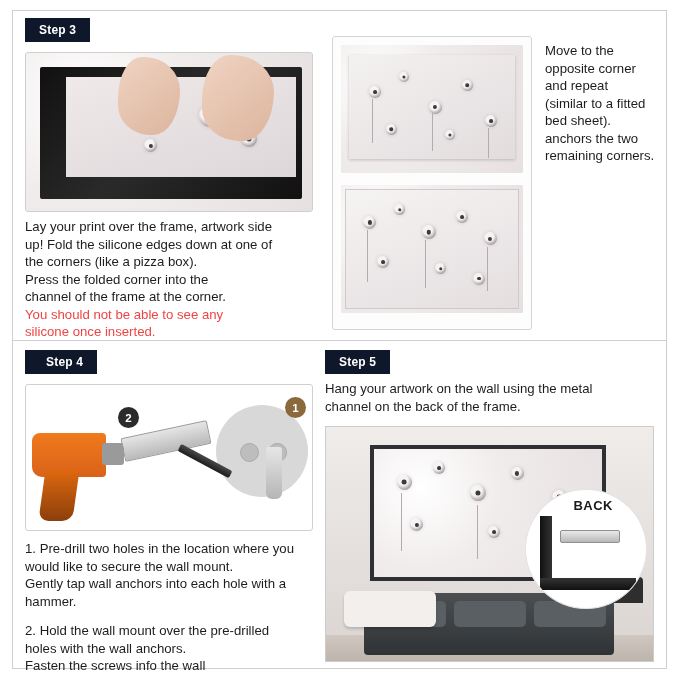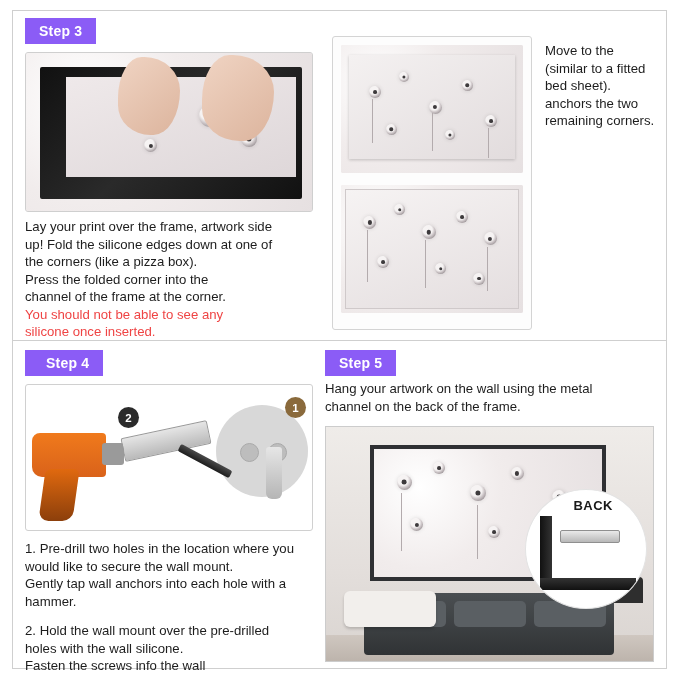--- a/index.html
+++ b/index.html
@@ -35,23 +35,23 @@
     position: absolute;
     left: 13px;
     width: 653px;
     height: 1px;
     background: #cfcfcf;
   }
   .divider.d1 { top: 340px; }
 
   .step-badge {
     display: inline-block;
-    background: #8b5cf6;
+    background: #0f172a;
     color: #ffffff;
-    font-size: 14px;
+    font-size: 12px;
     font-weight: bold;
     padding: 5px 14px;
     letter-spacing: .2px;
   }
 
   
   .s3 {
     position: absolute;
     left: 25px;
     top: 18px;
@@ -450,20 +450,22 @@
             <div class="stem" style="left:12%;top:34%;height:52px;"></div>
             <div class="stem" style="left:46%;top:42%;height:48px;"></div>
             <div class="stem" style="left:82%;top:48%;height:44px;"></div>
           </div>
         </div>
       </div>
     </div>
 
     <div class="s3-right">
       <div>Move to the</div>
+      <div>opposite corner</div>
+      <div>and repeat</div>
       <div>(similar to a fitted</div>
       <div>bed sheet).</div>
       <div>anchors the two</div>
       <div>remaining corners.</div>
     </div>
   </div>
 
   <div class="s4">
     <span class="step-badge s4-badge">Step 4</span>
 
@@ -484,21 +486,21 @@
 
     <div class="s4-text">
       <p>
         <span>1. Pre-drill two holes in the location where you</span><br>
         <span>would like to secure the wall mount.</span><br>
         <span>Gently tap wall anchors into each hole with a</span><br>
         <span>hammer.</span>
       </p>
       <p>
         <span>2. Hold the wall mount over the pre-drilled</span><br>
-        <span>holes with the wall silicone.</span><br>
+        <span>holes with the wall anchors.</span><br>
         <span>Fasten the screws info the wall</span><br>
         <span>anchors to secure the wall mount.</span>
       </p>
     </div>
   </div>
 
   <div class="s5">
     <span class="step-badge s5-badge">Step 5</span>
 
     <div class="s5-text">

